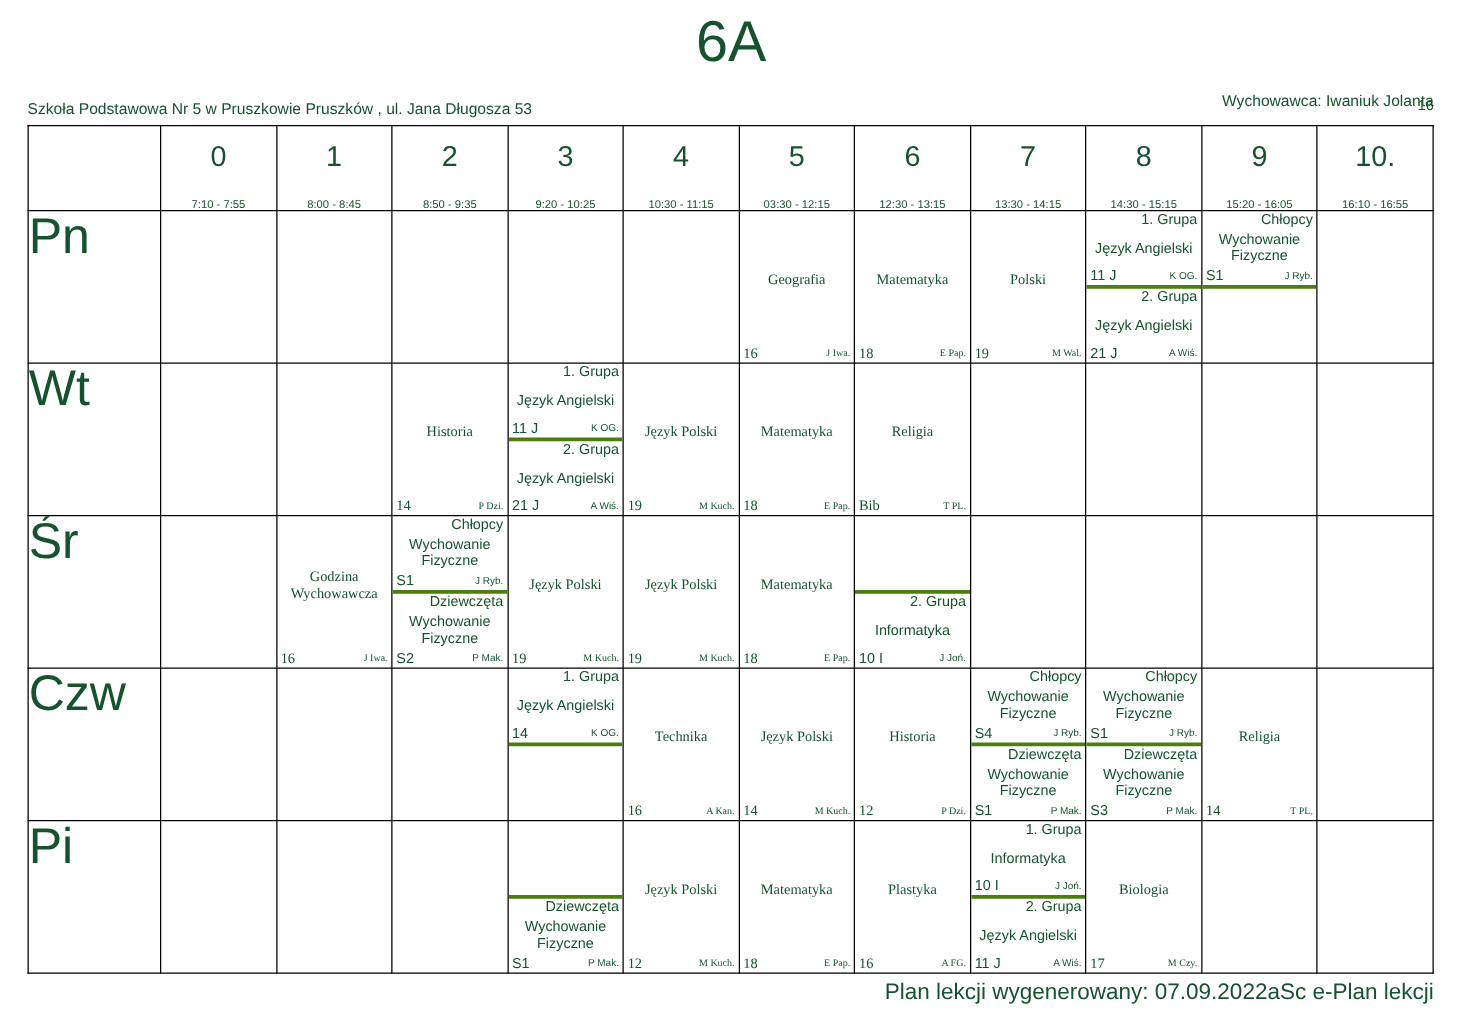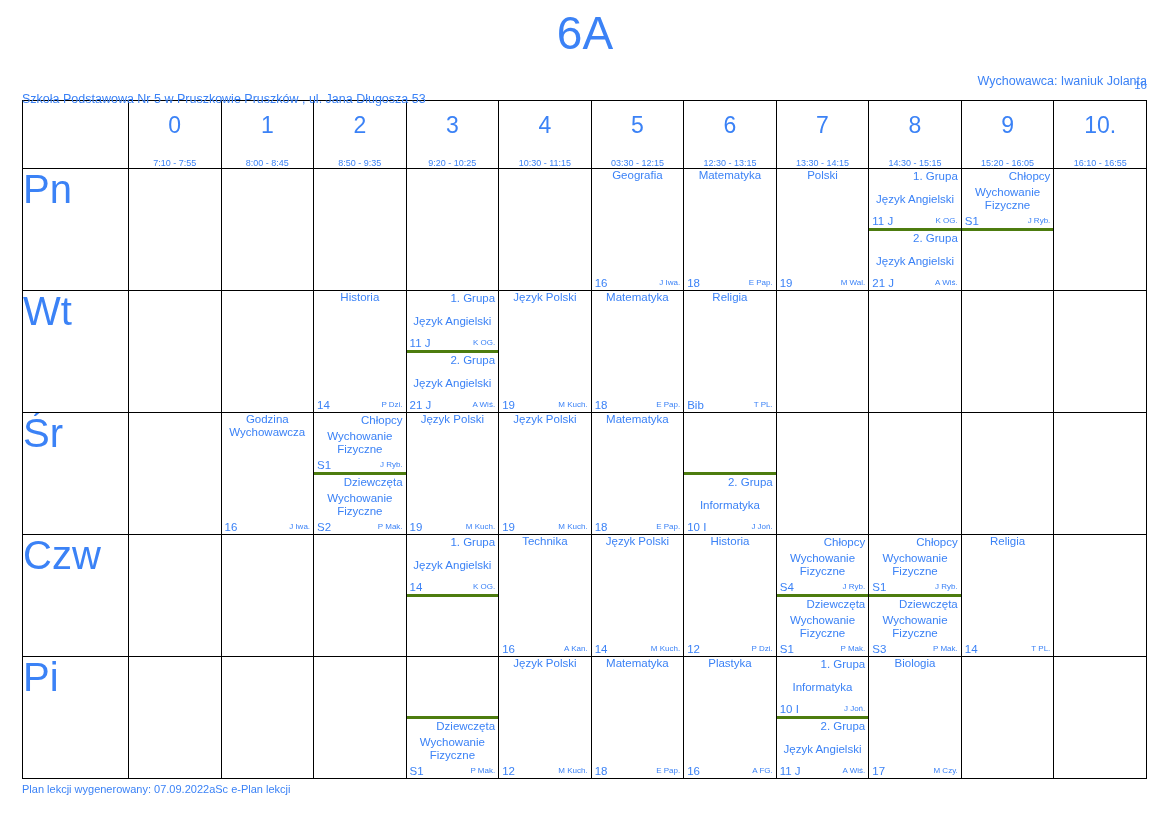--- a/index.html
+++ b/index.html
@@ -1,61 +1,61 @@
 <!DOCTYPE html>
 <html><head>
 <meta charset="utf-8">
 <style>
   html,body{margin:0;padding:0;background:#fff;}
   .page{
     position:relative;
     width:1170px;height:827px;
-    background:#fff;color:#3b82f6;
+    background:#fff;color:#14532d;
     font-family:"Liberation Sans","DejaVu Sans",sans-serif;
     overflow:hidden;
   }
   .hdr{position:relative;height:100px;}
   .class-title{
     position:absolute;top:10px;left:0;right:0;
     text-align:center;font-size:46px;line-height:1;font-weight:400;
   }
   .homeroom{position:absolute;top:74px;right:23px;font-size:12.5px;}
   .page-num{position:absolute;top:79px;right:23px;font-size:11.5px;}
-  .school{position:absolute;top:80px;left:22px;font-size:12.5px;margin-top:12px;}
+  .school{position:absolute;top:80px;left:22px;font-size:12.5px;}
 
   table.grid{
     margin-left:22px;
     border-collapse:collapse;table-layout:fixed;
     width:1125px;
   }
   table.grid td{border:1px solid #000;padding:0;vertical-align:top;overflow:hidden;}
   col.daycol{width:106px;}
   tr.hrow{height:64px;}
   tr.drow{height:121px;}
   .pnum{text-align:center;font-size:23px;line-height:1.1;margin-top:12px;}
   .ptime{text-align:center;font-size:9px;margin-top:20px;}
   td.daycell{vertical-align:middle;}
   .daylabel{text-align:left;font-size:40px;line-height:1;}
 
-  .single{position:relative;height:121px;display:flex;align-items:flex-start;justify-content:center;}
+  .single{position:relative;height:121px;display:flex;align-items:center;justify-content:center;font-family:Liberation Serif, serif;}
   .single .subject{padding:0 2px;margin-bottom:10px;}
   .subject{font-size:11.5px;line-height:13px;text-align:center;}
   .brow{display:flex;justify-content:space-between;align-items:flex-end;padding:0 3px 1px 3px;}
   .single .brow{position:absolute;bottom:0;left:0;right:0;}
   .room{font-size:11.5px;line-height:12px;}
   .teacher{font-size:8px;line-height:10px;padding-bottom:1px;}
 
   .splitwrap{height:121px;display:flex;flex-direction:column;}
   .half{flex:1 1 50%;min-height:0;display:flex;flex-direction:column;justify-content:space-between;}
   .half.hbottom{border-top:3px solid #4d7c0f;}
   .grp{font-size:11.5px;line-height:13px;text-align:right;padding:1px 3px 0 0;}
 
   .ftr{
     width:1125px;margin-left:22px;margin-top:4px;
-    display:flex;justify-content:flex-start;font-size:11px;
+    display:flex;justify-content:flex-end;font-size:18px;
   }
 </style>
 </head>
 <body>
 
 <div class="page">
   <div class="hdr">
     <div class="class-title">6A</div>
     <div class="homeroom">Wychowawca: Iwaniuk Jolanta</div>
     <div class="page-num">16</div>

